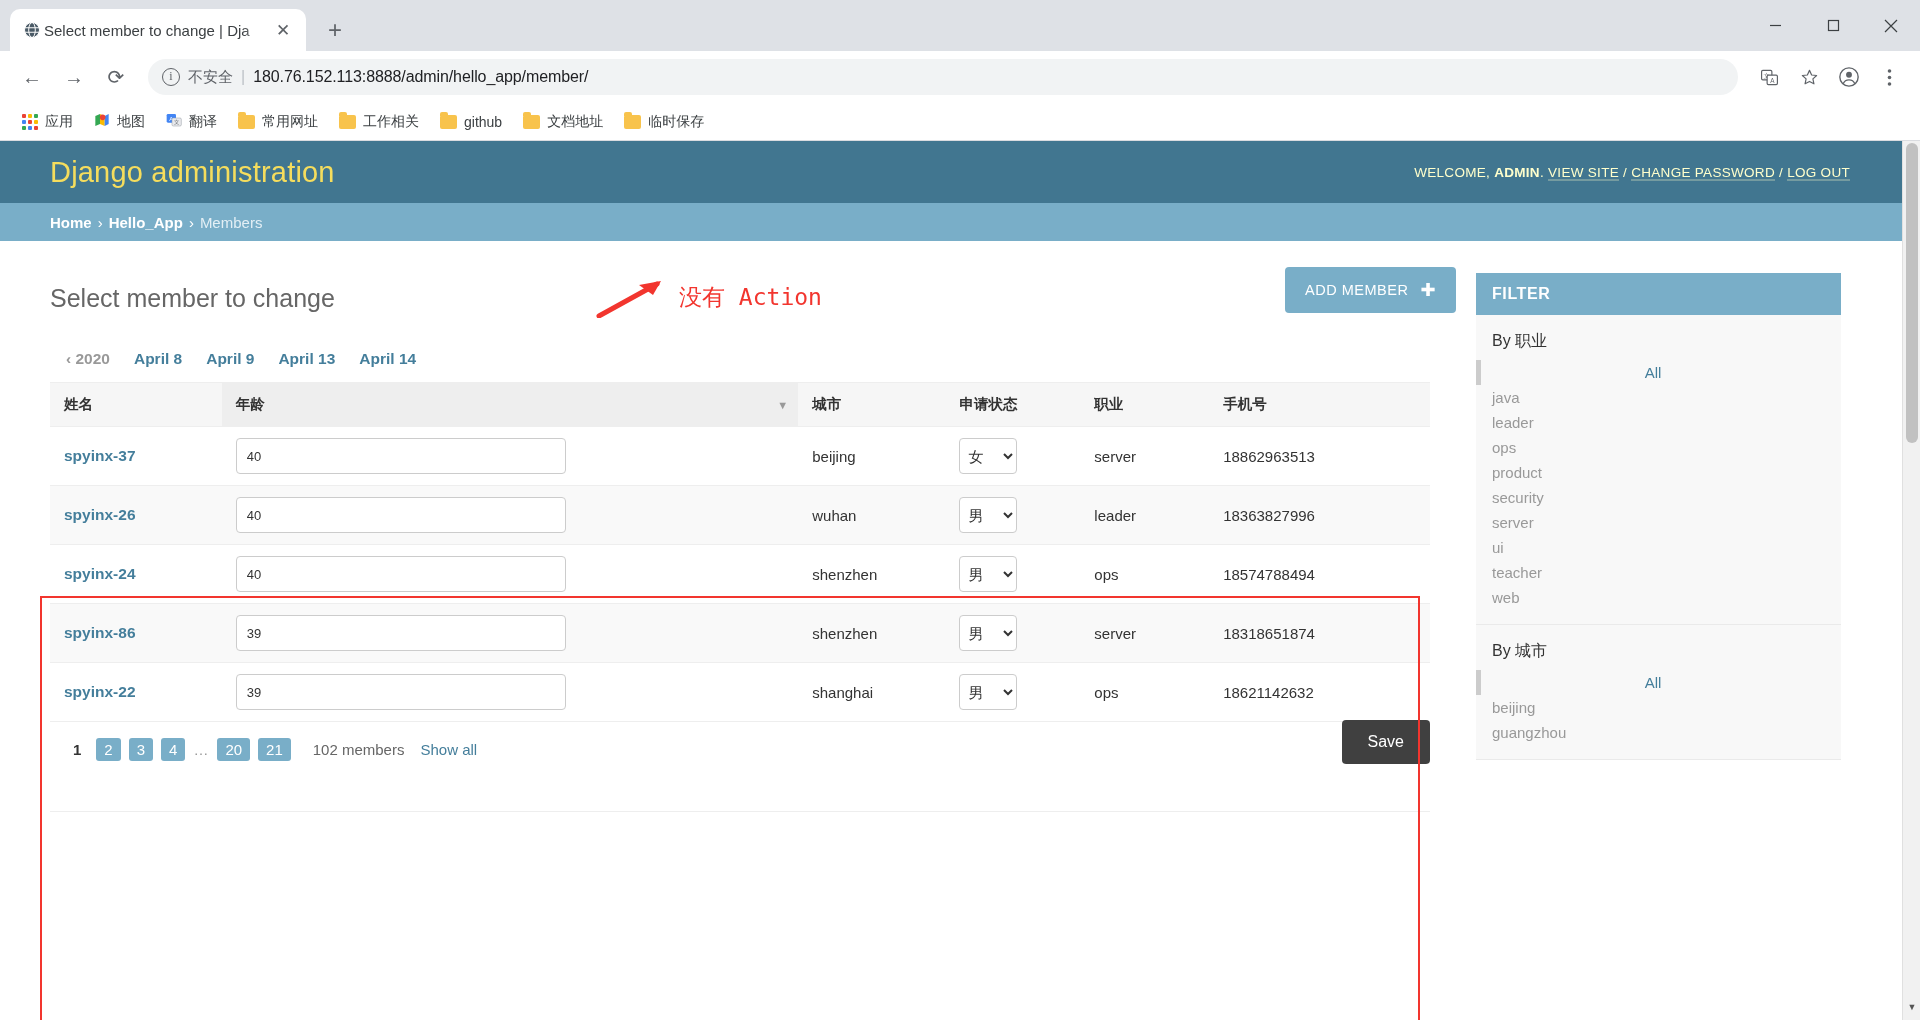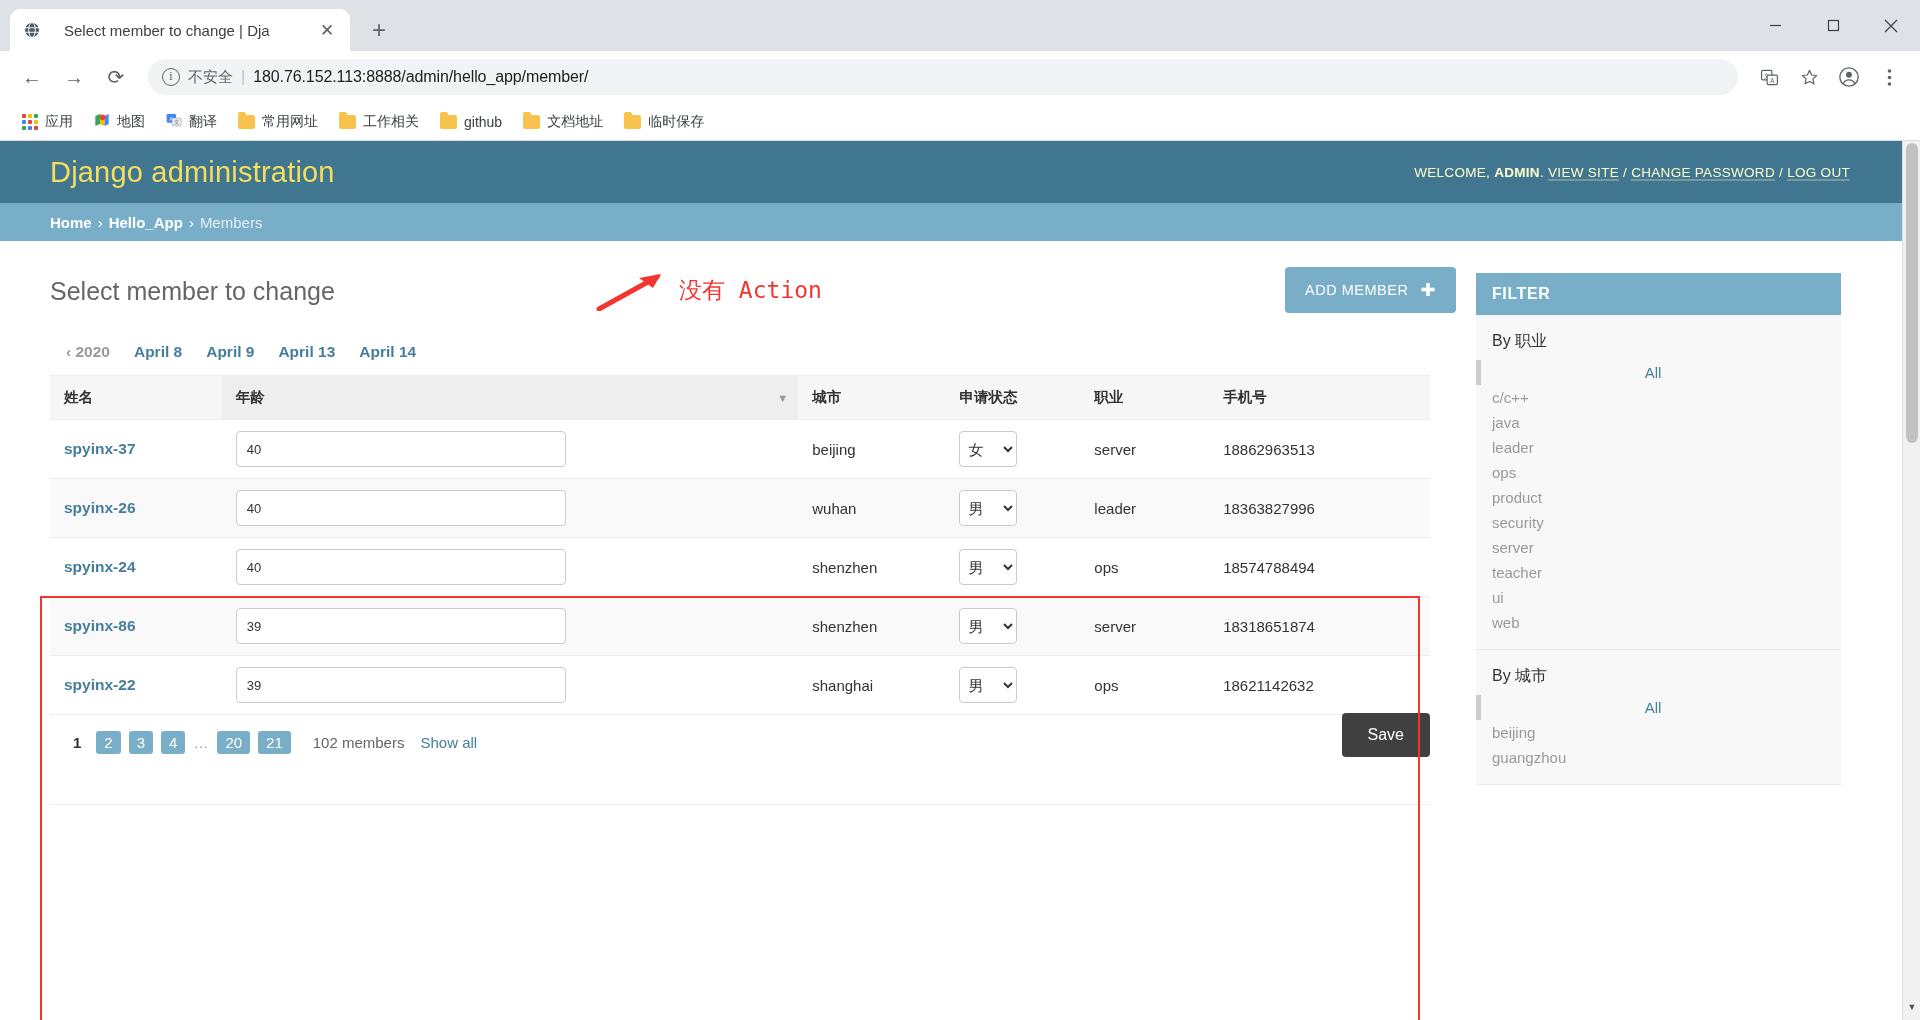--- a/index.html
+++ b/index.html
@@ -18,27 +18,27 @@
     height: 51px;
     background: #dee1e6;
     display: flex;
     align-items: flex-end;
     padding-left: 10px;
     position: relative;
     flex: 0 0 51px;
   }
   .tab {
     height: 42px;
-    width: 340px;
+    width: 296px;
     background: #ffffff;
     border-radius: 10px 10px 0 0;
     display: flex;
     align-items: center;
     padding: 0 12px;
-    gap: 22px;
+    gap: 2px;
     position: relative;
   }
   .tab-favicon {
     width: 20px; height: 20px; flex: 0 0 20px;
     display: flex; align-items: center; justify-content: center;
   }
   .tab-title {
     flex: 1;
     font-size: 15px;
     color: #3c4043;
@@ -180,21 +180,21 @@
   #breadcrumbs .sep { margin: 0 6px; color: #fff; font-weight: normal; }
   #breadcrumbs .cur { color: #e3eff5; }
 
   #content-wrap {
     display: flex;
     padding: 0 0 0 0;
     position: relative;
   }
   #content {
     width: 1476px;
-    padding: 20px 20px 10px 50px;
+    padding: 27px 20px 10px 50px;
     position: relative;
   }
 
   #title-row {
     display: flex;
     align-items: center;
     position: relative;
     height: 60px;
   }
   #page-title {
@@ -697,29 +697,28 @@
 
 
         </div>
 
         <div id="changelist-filter">
           <h2>FILTER</h2>
 
           <h3>By 职业</h3>
           <ul id="filter-list-job">
               <li class="selected"><a href="#">All</a></li>
-              <li><a href="#">c/c++</a></li>
               <li><a href="#">java</a></li>
               <li><a href="#">leader</a></li>
               <li><a href="#">ops</a></li>
               <li><a href="#">product</a></li>
               <li><a href="#">security</a></li>
               <li><a href="#">server</a></li>
+              <li><a href="#">ui</a></li>
               <li><a href="#">teacher</a></li>
-              <li><a href="#">ui</a></li>
               <li><a href="#">web</a></li>
             </ul>
 
           <h3>By 城市</h3>
           <ul id="filter-list-city">
               <li class="selected"><a href="#">All</a></li>
               <li><a href="#">beijing</a></li>
               <li><a href="#">guangzhou</a></li>
             </ul>
         </div>

